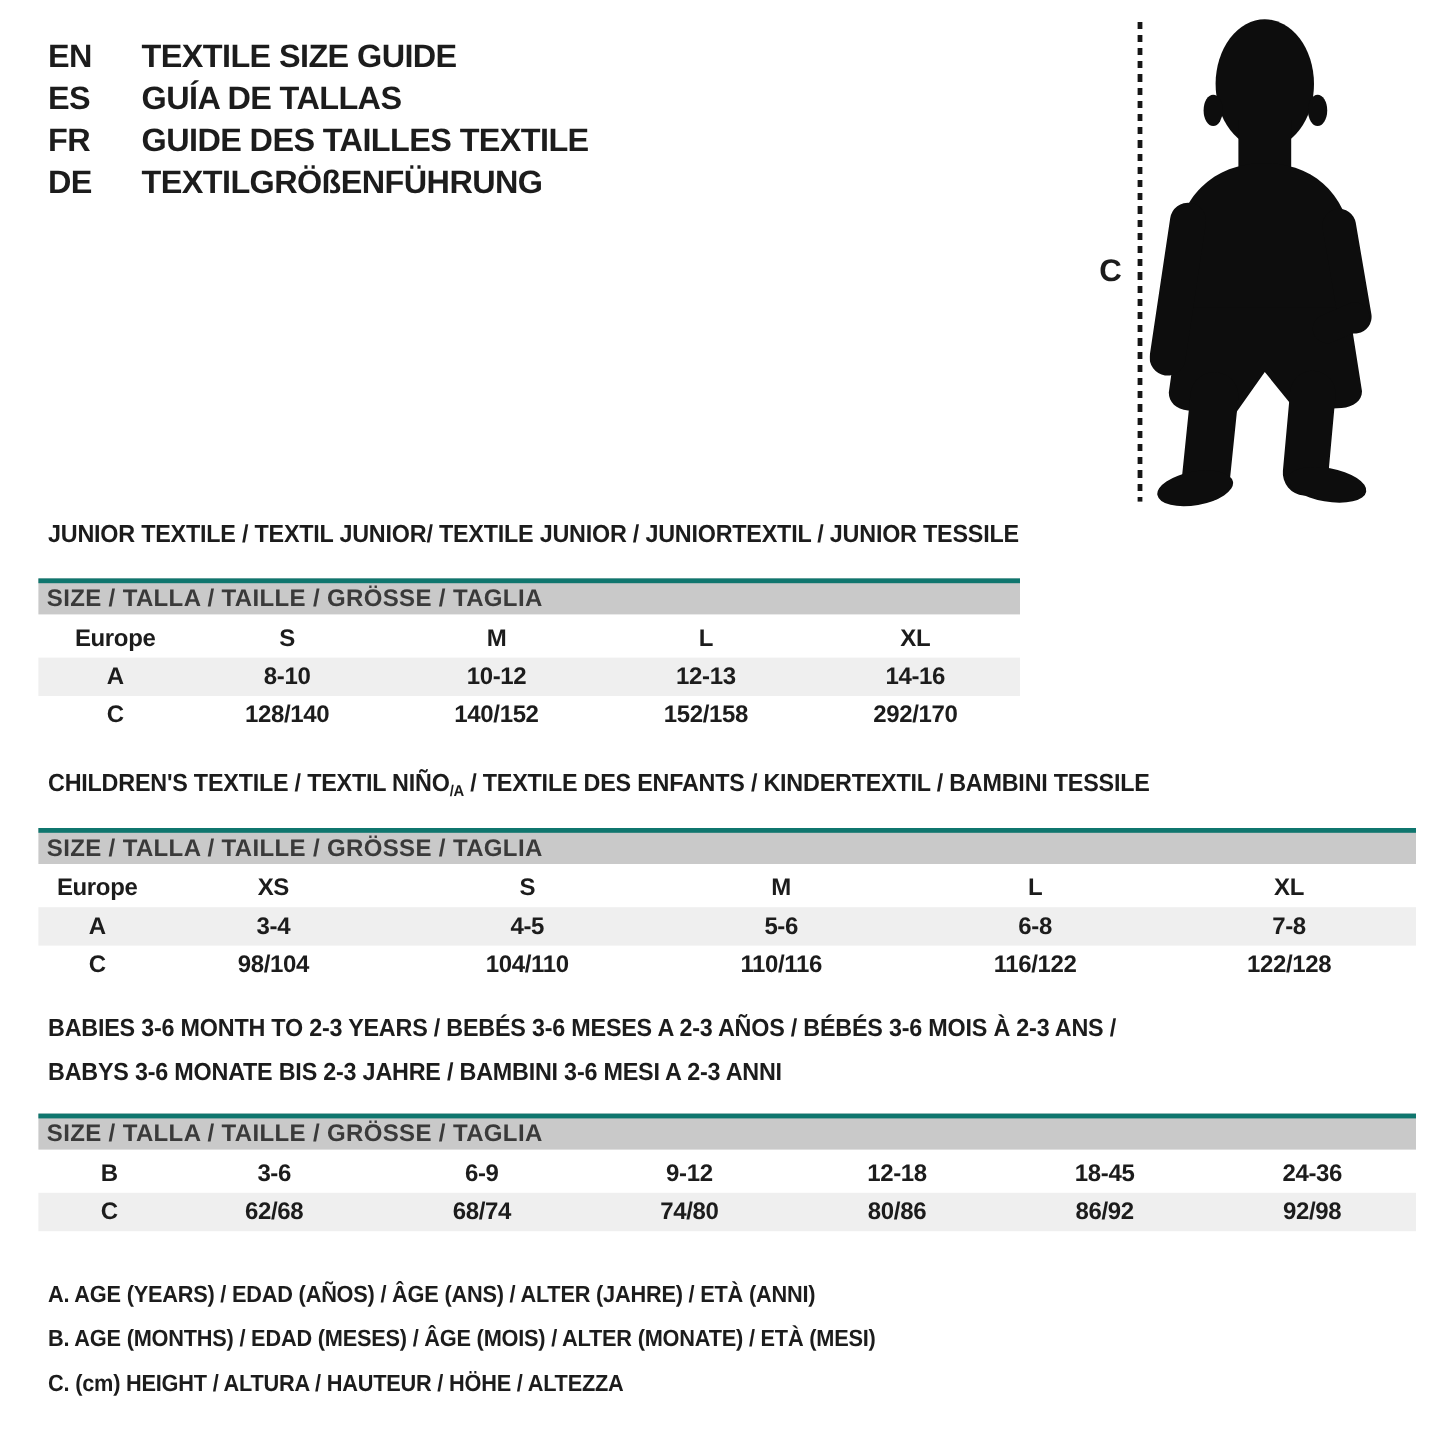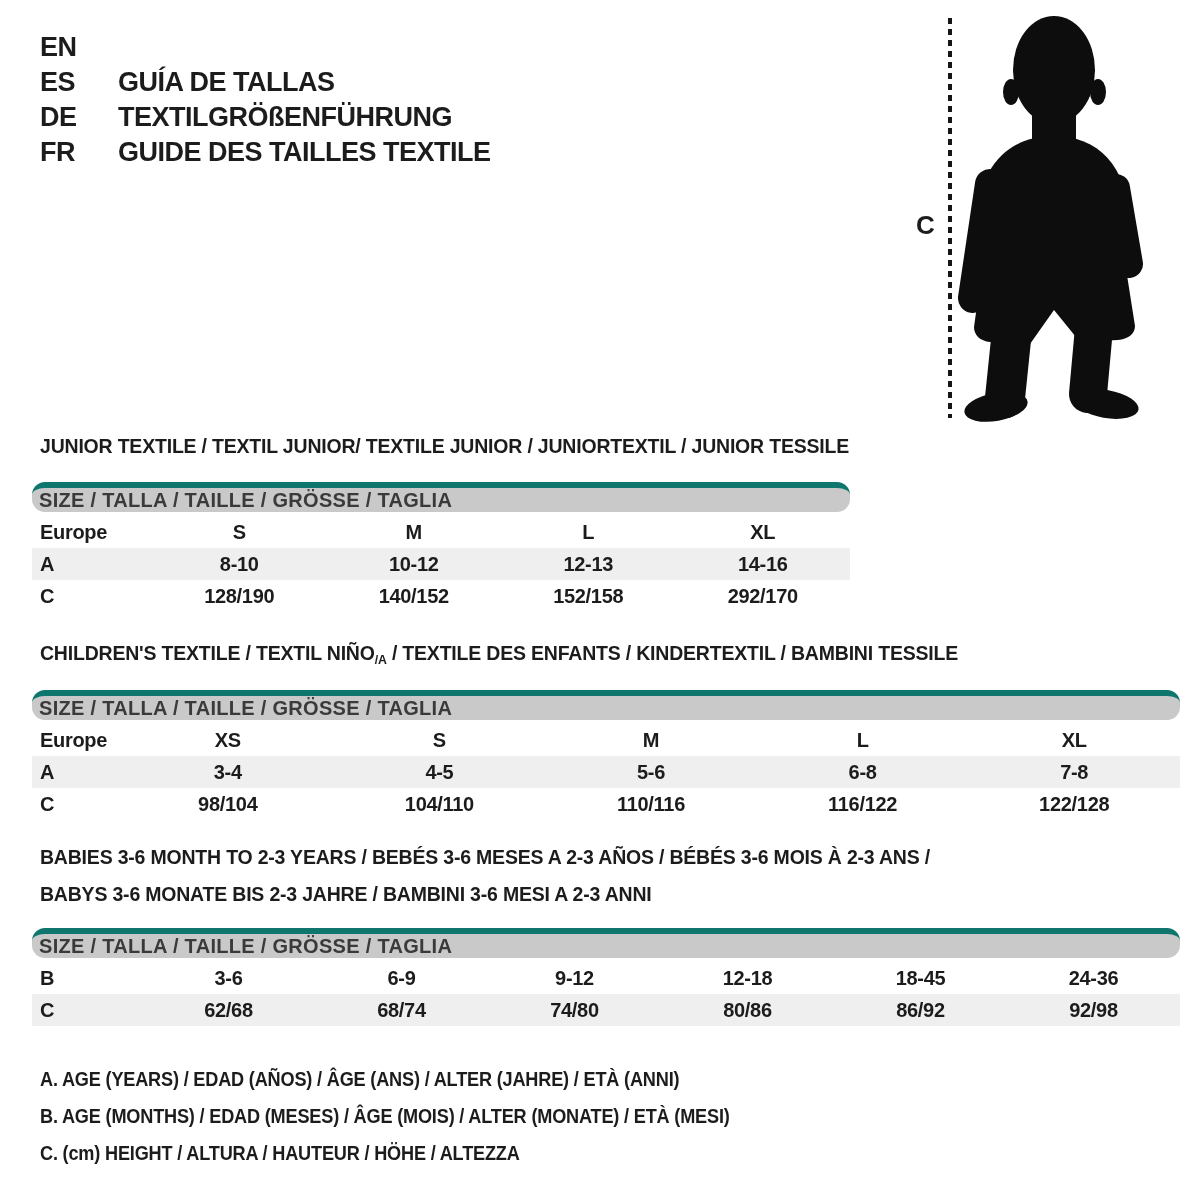--- a/index.html
+++ b/index.html
@@ -25,59 +25,60 @@
 
   
   .section-title{
     font-size:20.5px;font-weight:bold;letter-spacing:-0.2px;white-space:nowrap;
     transform:scaleX(0.95);transform-origin:0 50%;
   }
   .title-sub{font-size:13px;position:relative;top:4px;font-weight:bold;}
 
   
   .size-bar{
-    height:30px;background:#c9c9c9;border-top:6px solid #0f766e;
+    height:30px;background:#c9c9c9;border-top:4px solid #0f766e;
     box-sizing:border-box;display:flex;align-items:center;
     padding-left:7px;font-weight:bold;font-size:20px;color:#3a3a3a;
-    letter-spacing:0.3px;white-space:nowrap;margin-bottom:4px;border-radius:13px;
+    letter-spacing:0.3px;white-space:nowrap;margin-bottom:4px;
   }
   .trow{display:grid;height:32px;align-items:center;}
   .trow.light{background:#efefef;}
   .cols-junior{grid-template-columns:120px repeat(4,1fr);}
   .cols-children{grid-template-columns:90px repeat(5,1fr);}
   .cols-babies{grid-template-columns:110px repeat(6,1fr);}
   .cell{text-align:center;font-weight:bold;font-size:20px;letter-spacing:-0.3px;}
-  .cell.rlabel{text-align:left;padding-left:8px;}
+  .cell.rlabel{text-align:center;padding-left:8px;}
 
   
   .legend-line{
     font-size:19.5px;font-weight:bold;white-space:nowrap;
     transform:scaleX(0.93);transform-origin:0 50%;letter-spacing:-0.2px;
   }
 </style>
 </head>
 <body>
 
 <div class="page">
 
   <div class="abs" style="left:40px;top:30px;">
     <div class="lang-row">
       <div class="lang-code">EN</div>
+      <div class="lang-label">TEXTILE SIZE GUIDE</div>
     </div>
     <div class="lang-row">
       <div class="lang-code">ES</div>
       <div class="lang-label">GUÍA DE TALLAS</div>
     </div>
     <div class="lang-row">
+      <div class="lang-code">FR</div>
+      <div class="lang-label">GUIDE DES TAILLES TEXTILE</div>
+    </div>
+    <div class="lang-row">
       <div class="lang-code">DE</div>
       <div class="lang-label">TEXTILGRÖßENFÜHRUNG</div>
-    </div>
-    <div class="lang-row">
-      <div class="lang-code">FR</div>
-      <div class="lang-label">GUIDE DES TAILLES TEXTILE</div>
     </div>
   </div>
 
   <div class="abs measure-c" style="left:916px;top:210px;">C</div>
   <div class="abs dash-line" style="left:948px;top:18px;"></div>
   <div class="abs" style="left:958px;top:8px;">
     <svg width="190" height="420" viewBox="0 0 190 420">
       <g fill="#0d0d0d" stroke="none">
         <ellipse cx="96" cy="62" rx="41" ry="54"></ellipse>
         <ellipse cx="53" cy="84" rx="8" ry="13"></ellipse>
@@ -113,21 +114,21 @@
     </div>
     <div class="trow cols-junior light">
       <div class="cell rlabel">A</div>
       <div class="cell">8-10</div>
       <div class="cell">10-12</div>
       <div class="cell">12-13</div>
       <div class="cell">14-16</div>
     </div>
     <div class="trow cols-junior">
       <div class="cell rlabel">C</div>
-      <div class="cell">128/190</div>
+      <div class="cell">128/140</div>
       <div class="cell">140/152</div>
       <div class="cell">152/158</div>
       <div class="cell">292/170</div>
     </div>
   </div>
 
   <div class="abs section-title" style="left:40px;top:641px;">
     <span>CHILDREN'S TEXTILE / TEXTIL NIÑO</span><span class="title-sub">/A</span><span> / TEXTILE DES ENFANTS / KINDERTEXTIL / BAMBINI TESSILE</span>
   </div>
 

